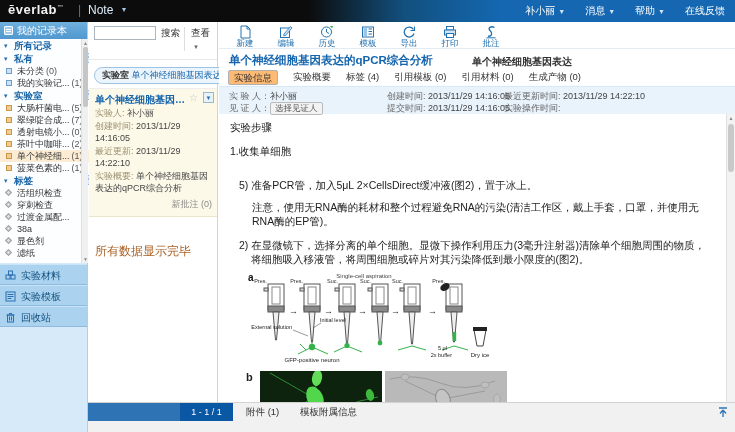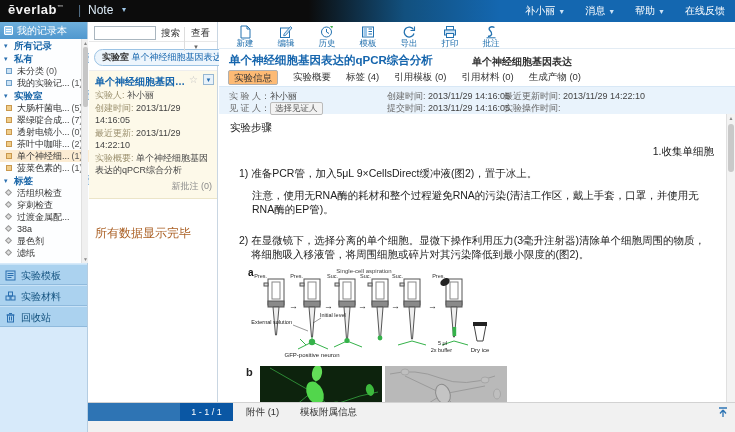--- a/index.html
+++ b/index.html
@@ -37,21 +37,21 @@
   .ic-book { background:#cde3f5; border:1px solid #6f9fc8; }
   .ic-lab  { background:#f0cd8a; border:1px solid #c9984e; }
   .ic-tag  { background:#e0e0e0; border:1px solid #9a9a9a; transform:rotate(45deg); width:5px!important; height:5px!important; }
   .row-item.sel { background:#fcecd3; }
   .sb-bottom { position:absolute; top:242px; left:0; right:0; }
   .sb-bitem { position:relative; height:21px; line-height:21px; background:#abd2ef; border-top:1px solid #c9e3f7; border-bottom:1px solid #8fbadd; color:#13527f; font-size:10px; padding-left:21px; cursor:pointer; }
   .sb-bitem svg { position:absolute; left:5px; top:5px; }
 
   
   .listcol { position:absolute; top:22px; left:89px; width:129px; bottom:18px; background:#fff; border-right:1px solid #c9d6e2; }
-  .search-row { position:relative; height:20px; border-bottom:1px solid #e8e8e8; }
+  .search-row { position:relative; height:38px; border-bottom:1px solid #e8e8e8; }
   .search-input { position:absolute; left:5px; top:4px; width:62px; height:14px; border:1px solid #aab6bf; font-size:9px; padding:0 2px; }
   .search-btn { position:absolute; left:72px; top:5px; font-size:9.5px; color:#333; cursor:pointer; }
   .view-btn { position:absolute; left:95px; top:5px; font-size:9.5px; color:#333; cursor:pointer; border-left:1px solid #ddd; padding-left:6px; }
   .view-btn .chev { font-size:6px; color:#666; margin-left:2px; }
   .chip-row { padding:4px 4px 4px 5px; border-bottom:1px solid #eee; }
   .chip { display:inline-block; border:1px solid #9cc3e4; background:#edf5fc; border-radius:9px; padding:1px 7px; font-size:9px; white-space:nowrap; }
   .chip b { color:#333; font-weight:bold; }
   .chip span.nm { color:#1565ad; }
   .card { position:relative; background:#fdf9e9; border-bottom:1px solid #ece5c8; padding:4px 5px 5px 6px; }
   .card-title { color:#1565ad; font-weight:bold; font-size:10px; width:96px; overflow:hidden; white-space:nowrap; text-overflow:ellipsis; cursor:pointer; }
@@ -74,23 +74,23 @@
   .hide-btn { position:absolute; right:8px; top:2px; border:1px solid #7aa9d4; color:#2270ae; background:#fff; font-size:9.5px; padding:1px 9px; border-radius:2px; cursor:pointer;margin-top:36px; }
   .tabs-row { position:relative; height:17px; display:flex; gap:15px; padding-left:9px; align-items:center; }
   .tab { font-size:9.5px; color:#333; cursor:pointer; }
   .tab.active { border:1px solid #b0b0b0; background:#fdba74; padding:0 5px; line-height:13px; border-radius:2px; }
   .info-panel { position:relative; height:28px; background:#e9f3fc; border-top:1px solid #d8e8f6; font-size:9px; color:#444; }
   .info-panel .lbl { color:#666; }
   .ip { position:absolute; white-space:nowrap; }
   .witness-btn { display:inline-block; border:1px solid #bbb; background:#f2f2f2; color:#555; padding:0 4px; border-radius:2px; font-size:8.5px; line-height:11px; cursor:pointer; }
   .content { position:absolute; top:92px; left:0; right:9px; bottom:0; overflow:hidden; padding:7px 12px 0 11px; font-size:10.5px; color:#222; }
   .content .hd { margin-bottom:10px; }
-  .content .p0 { margin-bottom:8px;text-align:right; }
+  .content .p0 { margin-bottom:20px; }
   .content .p1 { padding-left:9px; margin-bottom:8px; }
-  .content .pnote { padding-left:22px; margin-bottom:16px; }
+  .content .pnote { padding-left:22px; margin-bottom:9px; }
   .content .p2 { padding-left:21px; text-indent:-12px; margin-bottom:4px; line-height:14px; }
   .figs { margin-left:16px; }
   .figb { display:grid; grid-template-columns:122px 122px; grid-template-rows:58px 58px; gap:3px; margin-top:4px; position:relative; padding-left:14px; }
   .figb .blabel { position:absolute; left:0; top:0; font-weight:bold; font-size:11px; }
   .figb svg { display:block; }
 
   
   .vscroll { position:absolute; top:92px; right:0; width:9px; bottom:0; background:#f3f3f3; border-left:1px solid #e0e0e0; }
   .vscroll .arr { position:absolute; left:0; width:8px; text-align:center; font-size:5px; color:#888; }
   .vscroll .thumb { position:absolute; top:10px; left:1px; width:6px; height:48px; background:#c9c9c9; border-radius:3px; }
@@ -146,34 +146,34 @@
       <div class="row-item"><span class="ic ic-tag"></span><span>滤纸</span></div>
     </div>
     <div class="sb-scroll">
       <span class="arr" style="top:1px">▲</span>
       <div class="thumb"></div>
       <span class="arr" style="bottom:1px">▼</span>
     </div>
     <div class="sb-bottom">
       <div class="sb-bitem">
         <svg width="11" height="11" viewBox="0 0 11 11">
+            <rect x="1" y="5" width="4" height="4" fill="none" stroke="#2a6fb0"></rect>
+            <rect x="6" y="5" width="4" height="4" fill="none" stroke="#2a6fb0"></rect>
+            <rect x="3.5" y="1" width="4" height="4" fill="none" stroke="#2a6fb0"></rect>
+          </svg>
+        <span>实验材料</span>
+      </div>
+      <div class="sb-bitem">
+        <svg width="11" height="11" viewBox="0 0 11 11">
             <rect x="1" y="1" width="9" height="9" fill="none" stroke="#2a6fb0"></rect>
             <line x1="2.5" y1="3.5" x2="8.5" y2="3.5" stroke="#2a6fb0"></line>
             <line x1="2.5" y1="5.5" x2="8.5" y2="5.5" stroke="#2a6fb0"></line>
             <line x1="2.5" y1="7.5" x2="6.5" y2="7.5" stroke="#2a6fb0"></line>
           </svg>
         <span>实验模板</span>
-      </div>
-      <div class="sb-bitem">
-        <svg width="11" height="11" viewBox="0 0 11 11">
-            <rect x="1" y="5" width="4" height="4" fill="none" stroke="#2a6fb0"></rect>
-            <rect x="6" y="5" width="4" height="4" fill="none" stroke="#2a6fb0"></rect>
-            <rect x="3.5" y="1" width="4" height="4" fill="none" stroke="#2a6fb0"></rect>
-          </svg>
-        <span>实验材料</span>
       </div>
       <div class="sb-bitem">
         <svg width="11" height="11" viewBox="0 0 11 11">
             <rect x="2.5" y="3" width="6" height="7" fill="none" stroke="#2a6fb0"></rect>
             <line x1="1.5" y1="3" x2="9.5" y2="3" stroke="#2a6fb0"></line>
             <line x1="4" y1="1.5" x2="7" y2="1.5" stroke="#2a6fb0"></line>
             <line x1="4.5" y1="4.5" x2="4.5" y2="8.5" stroke="#2a6fb0"></line>
             <line x1="6.5" y1="4.5" x2="6.5" y2="8.5" stroke="#2a6fb0"></line>
           </svg>
         <span>回收站</span>
@@ -281,21 +281,21 @@
       <span class="ip" style="left:168px;top:3px"><span class="lbl">创建时间:</span> <span>2013/11/29 14:16:05</span></span>
       <span class="ip" style="left:285px;top:3px"><span class="lbl">最近更新时间:</span> <span>2013/11/29 14:22:10</span></span>
       <span class="ip" style="left:10px;top:15px"><span class="lbl">见 证 人：</span><span class="witness-btn">选择见证人</span></span>
       <span class="ip" style="left:168px;top:15px"><span class="lbl">提交时间:</span> <span>2013/11/29 14:16:05</span></span>
       <span class="ip" style="left:285px;top:15px"><span class="lbl">实验操作时间:</span> <span></span></span>
     </div>
 
     <div class="content">
       <div class="hd">实验步骤</div>
       <div class="p0">1.收集单细胞</div>
-      <div class="p1">1) 准备PCR管，加入5μL 9×CellsDirect缓冲液(图2)，置于冰上。</div>
+      <div class="p1">5) 准备PCR管，加入5μL 2×CellsDirect缓冲液(图2)，置于冰上。</div>
       <div class="pnote">注意，使用无RNA酶的耗材和整个过程避免RNA的污染(清洁工作区，戴上手套，口罩，并使用无RNA酶的EP管)。</div>
       <div class="p2">2) 在显微镜下，选择分离的单个细胞。显微下操作利用压力(3毫升注射器)清除单个细胞周围的物质，将细胞吸入移液管，将周围细胞或碎片对其污染降低到最小限度的(图2)。</div>
 
       <div class="figs">
         
         <svg width="252" height="95" viewBox="0 0 252 95">
           <text x="2" y="11" font-size="10" font-weight="bold" fill="#111">a</text>
           <text x="118" y="8" font-size="6" fill="#444" text-anchor="middle">Single-cell aspiration</text>
 
           <g stroke="#555" fill="#fff">

